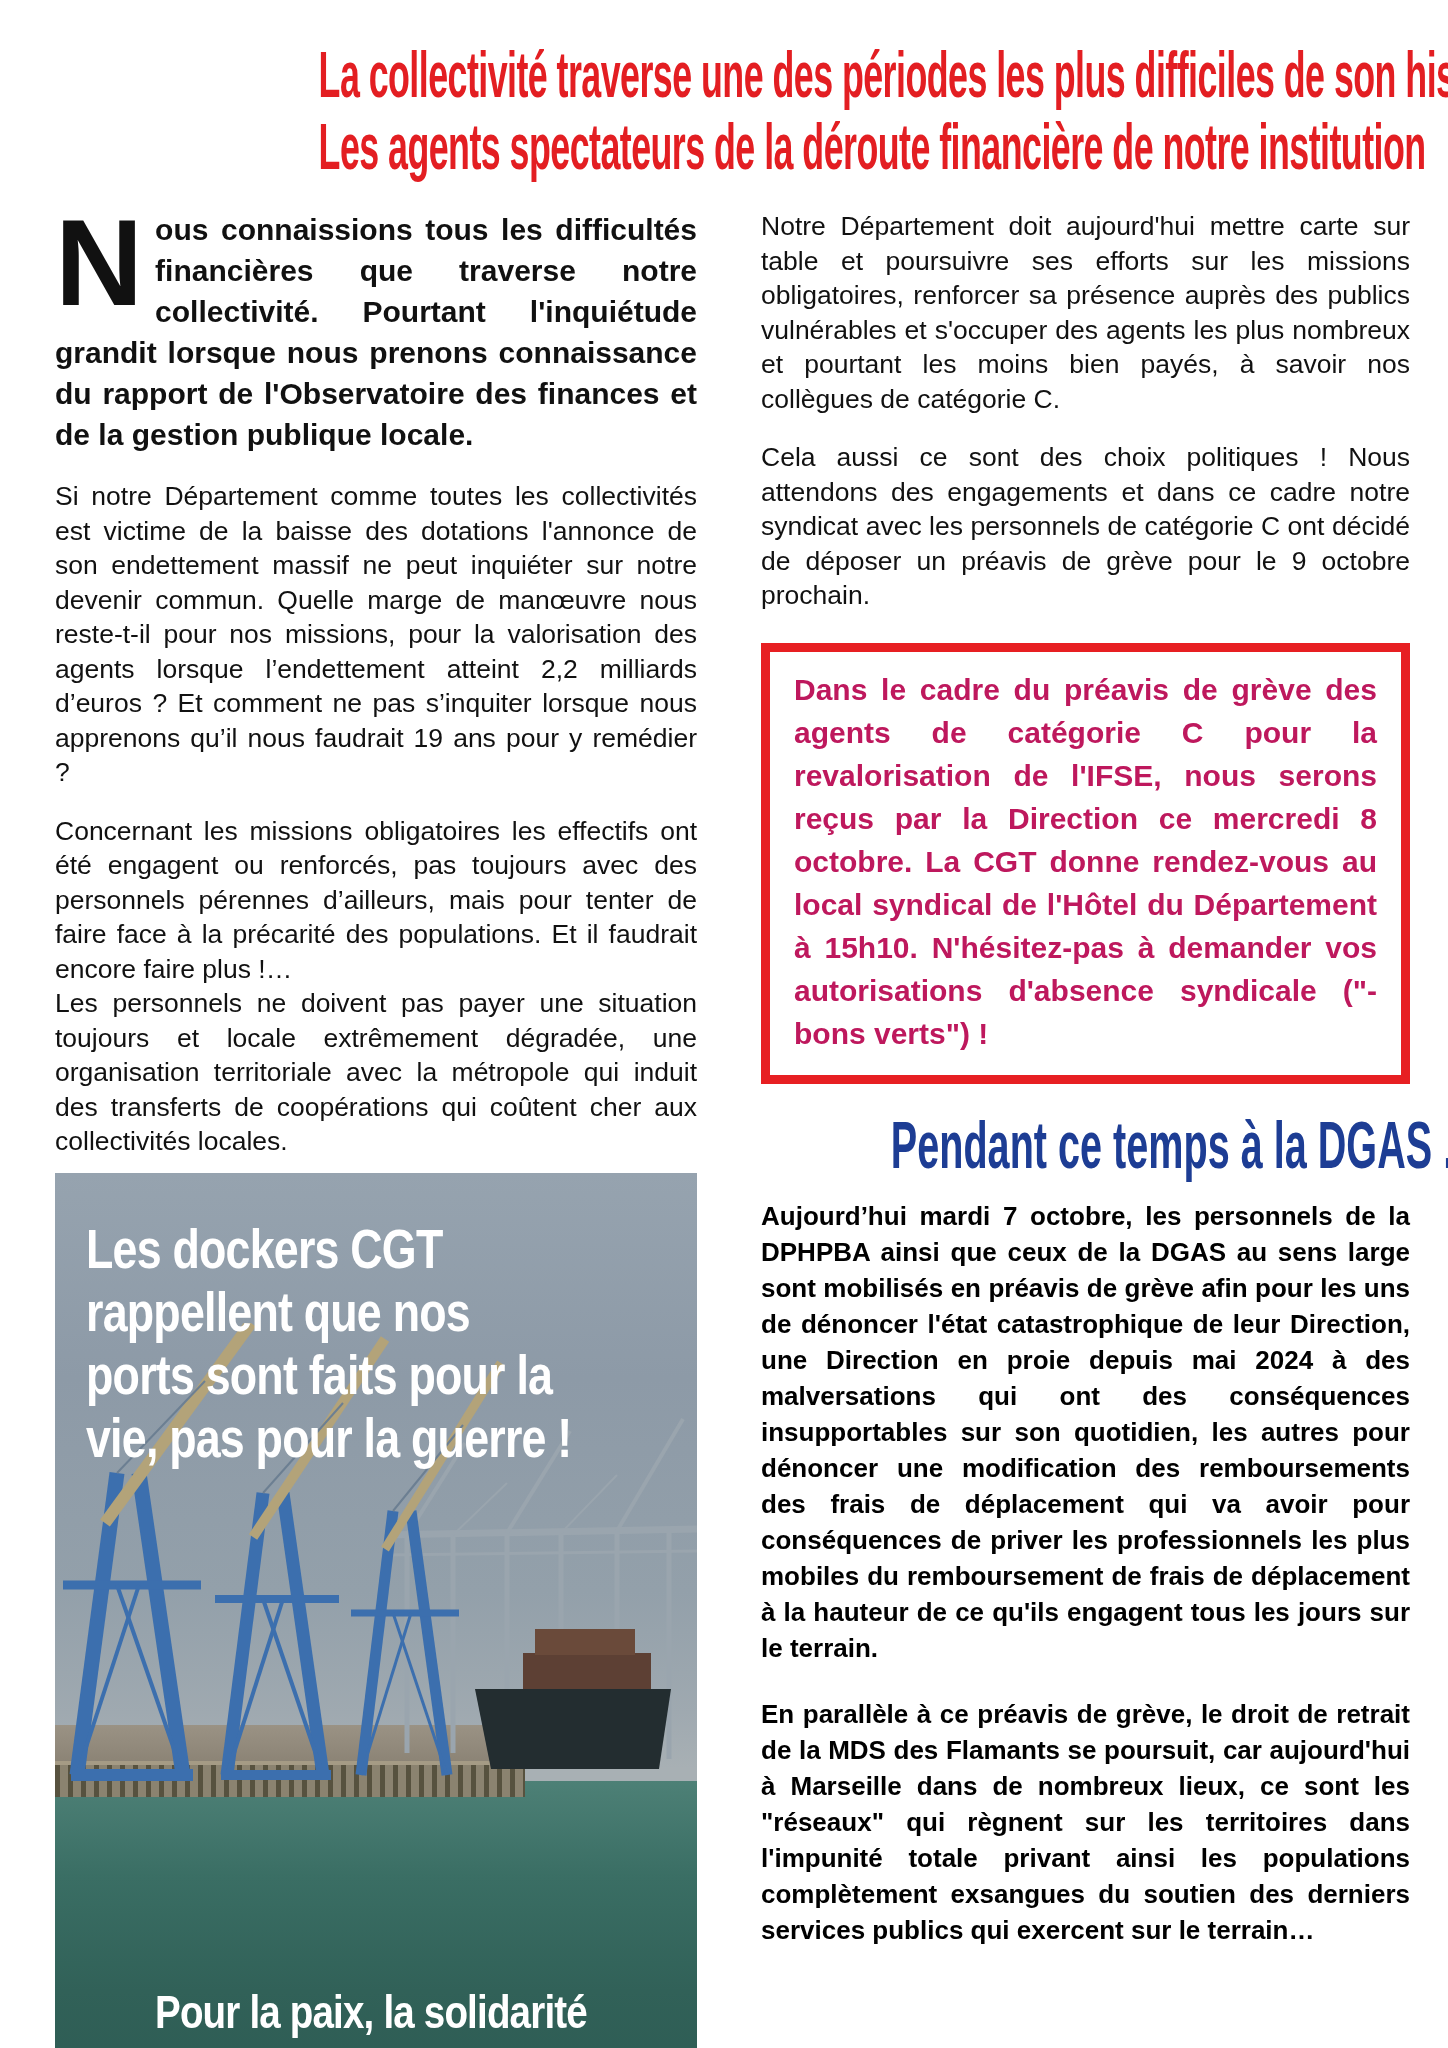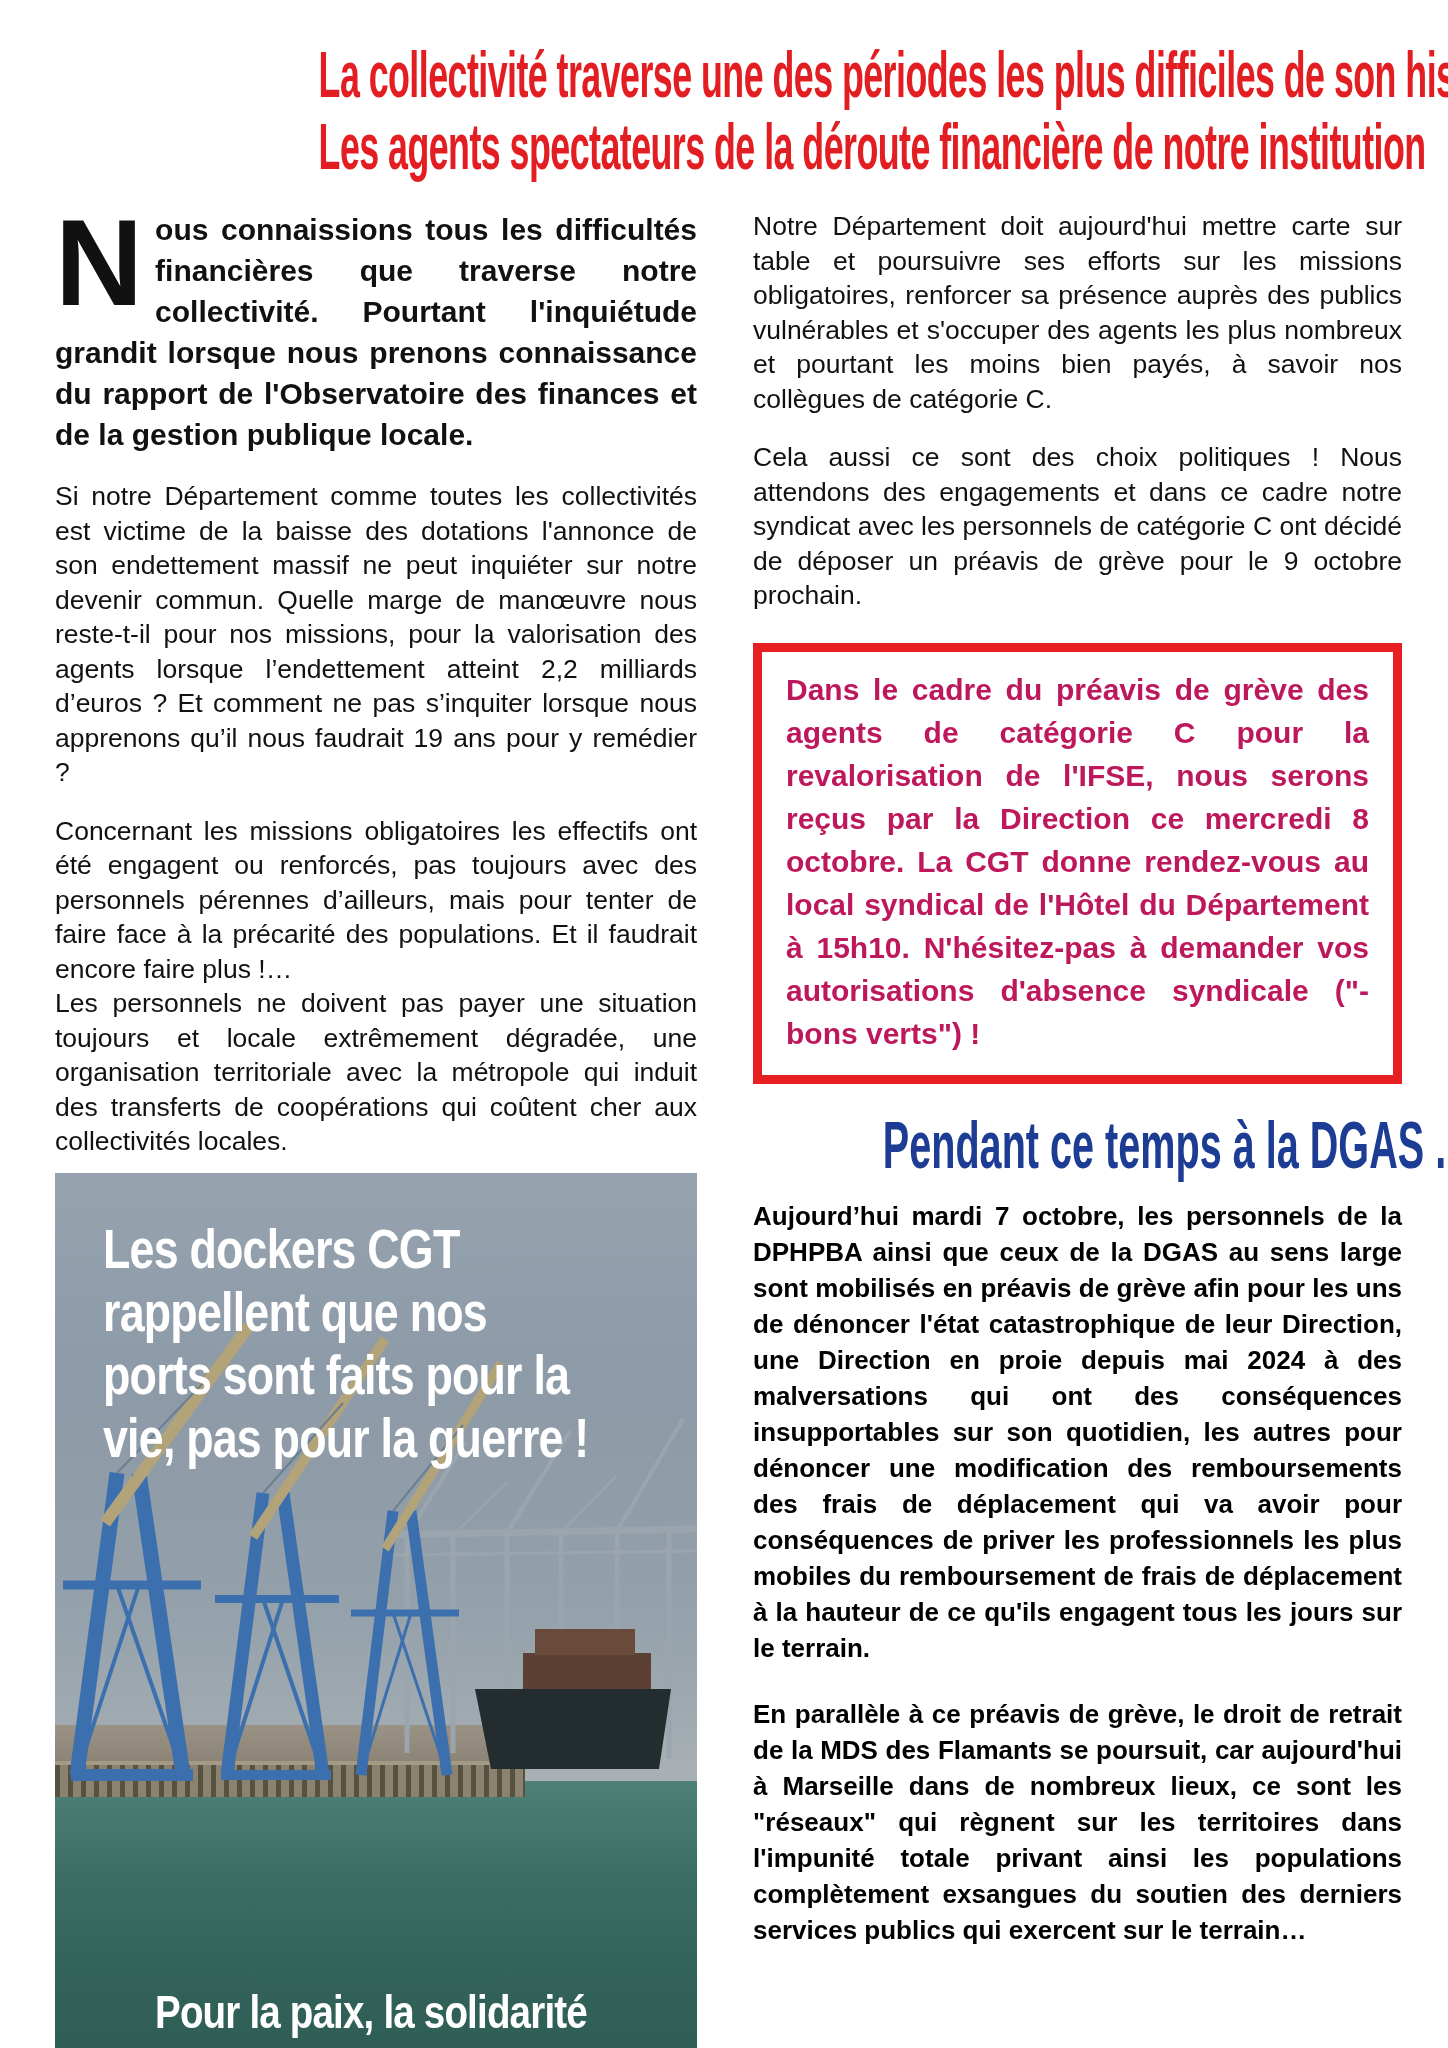--- a/index.html
+++ b/index.html
@@ -25,21 +25,21 @@
     letter-spacing:-1px;
   }
   
   .columns{
     display:flex;
     margin:26px 46px 0 55px;
     gap:56px;
     align-items:flex-start;
   }
   .col-left{width:642px;flex:none;}
-  .col-right{width:649px;flex:none;}
+  .col-right{width:649px;flex:none;margin-left:8px;}
 
   p{margin:0;}
   .lead{
     font-weight:bold;
     font-size:30px;
     line-height:41px;
     text-align:justify;
   }
   .dropcap{
     float:left;
@@ -100,21 +100,21 @@
     position:absolute;left:0;top:552px;width:470px;height:36px;
     background:linear-gradient(180deg,#9a9284 0%,#8c8476 100%);
   }
   .poster .dock{
     position:absolute;left:0;top:588px;width:470px;height:32px;
     background:repeating-linear-gradient(90deg,#57523f 0 5px,#8b8370 5px 13px);
     border-top:4px solid #a59b85;
   }
   .poster svg{position:absolute;left:0;top:150px;}
   .poster-headline{
-    position:absolute;left:48px;top:44px;
+    position:absolute;left:31px;top:44px;
     color:#ffffff;font-weight:bold;
   }
   .poster-headline .pl{
     display:block;
     font-size:56px;line-height:63px;
     white-space:nowrap;
     transform:scaleX(0.80);
     transform-origin:0 50%;
     letter-spacing:-1px;
   }

